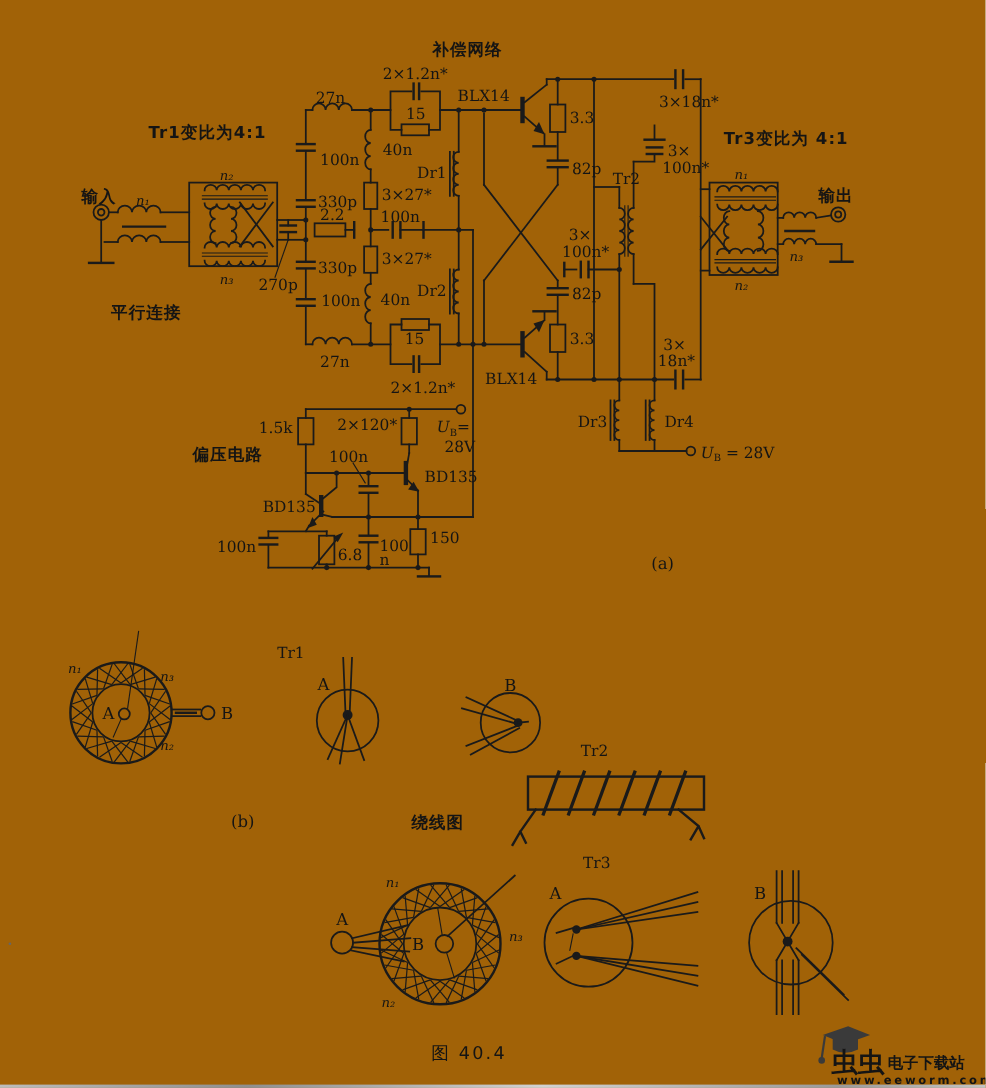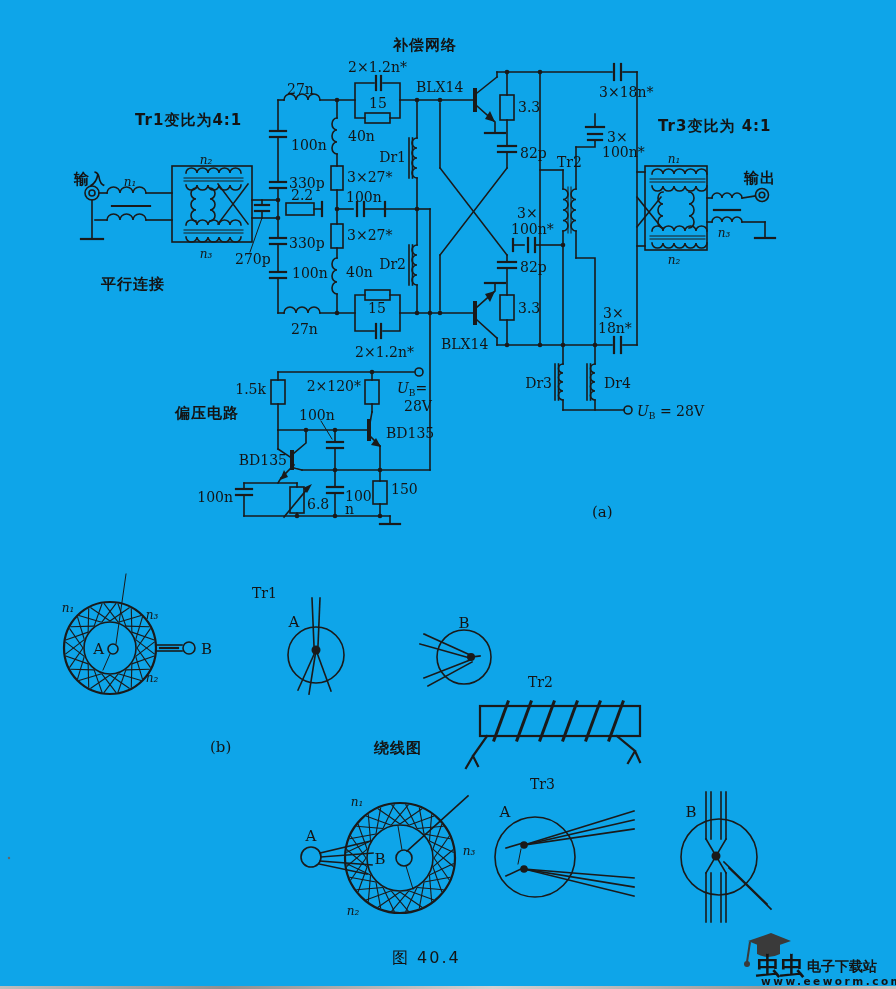--- a/index.html
+++ b/index.html
@@ -1,16 +1,16 @@
 <!DOCTYPE html>
 <html><head>
 <meta charset="utf-8">
 <style>
   html,body{margin:0;padding:0;background:#e8e8e8;}
-  .page{position:relative;width:896px;height:989px;background:#0ea5e9;overflow:hidden;
+  .page{position:relative;width:896px;height:989px;background:#a16207;overflow:hidden;
         font-family:"DejaVu Sans",sans-serif;}
   svg{position:absolute;left:0;top:0;}
   svg .wire{stroke:#1a1a1a;stroke-width:1.6;fill:none;stroke-linecap:square;}
   svg .w2{stroke-width:2.2;}
   svg .w3{stroke-width:3;}
   svg .thin{stroke-width:1;}
   svg .bar{stroke:#1a1a1a;stroke-width:4;fill:none;}
   svg .j{fill:#1a1a1a;stroke:none;}
   svg .ah{fill:#1a1a1a;stroke:none;}
   svg text{fill:#141414;stroke:none;}

